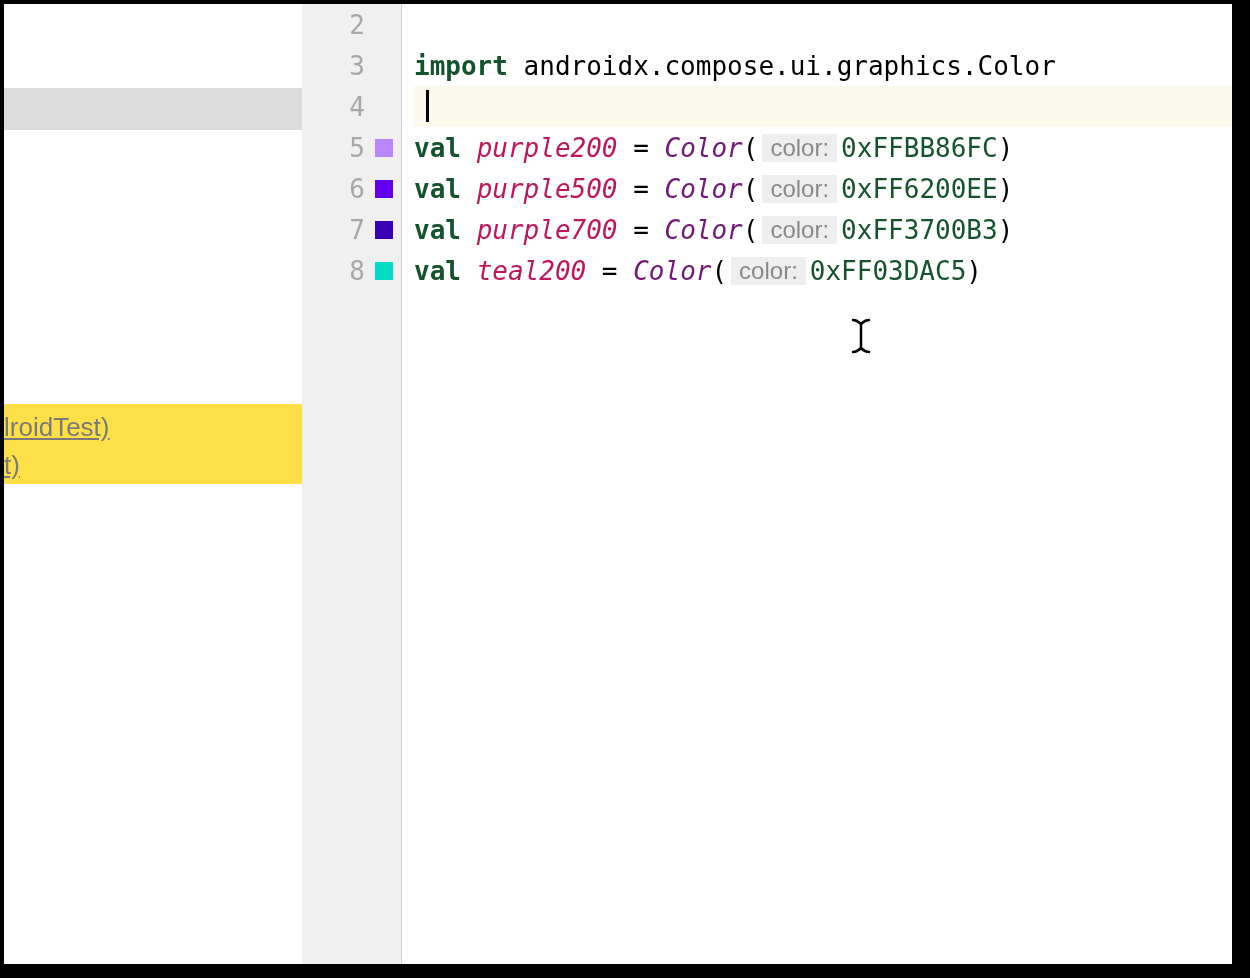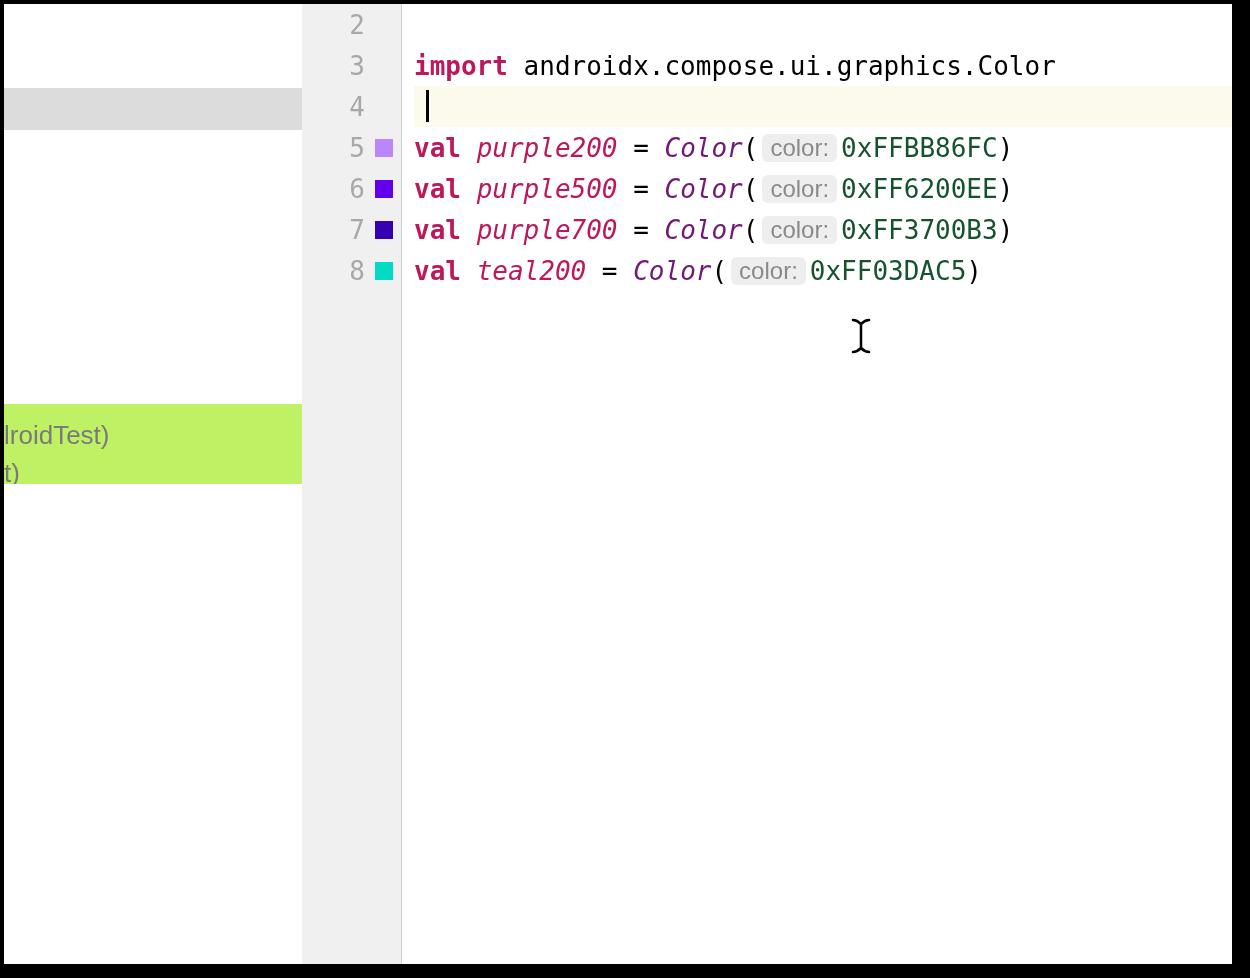--- a/index.html
+++ b/index.html
@@ -34,27 +34,28 @@
       right: 0;
       height: 42px;
       background: #dcdcdc;
     }
     .sidebar-green-block {
       position: absolute;
       top: 400px;
       left: 0;
       right: 0;
       height: 80px;
-      background: #bef264;
+      background: #fde047;
       color: #7a7a7a;
       font-family: -apple-system, 'Segoe UI', sans-serif;
       font-size: 26px;
-      padding: 12px 0 0 0;
+      padding: 4px 0 0 0;
       overflow: hidden;
       white-space: nowrap;
+      text-decoration: underline;
     }
     .sidebar-green-line1 { display:block; line-height: 38px; }
     .sidebar-green-line2 { display:block; line-height: 38px; }
     .gutter {
       width: 100px;
       background: #f0f0f0;
       border-right: 1px solid #d0d0d0;
       flex-shrink: 0;
       padding-top: 0;
     }
@@ -96,29 +97,29 @@
       background: #fcfaed;
     }
     .caret {
       position: absolute;
       left: 12px;
       top: 4px;
       width: 3px;
       height: 32px;
       background: #000;
     }
-    .kw { color: #be185d; font-weight: bold; }
+    .kw { color: #14532d; font-weight: bold; }
     .ident { color: #be185d; font-style: italic; }
     .cls { color: #701a75; font-style: italic; }
     .plain { color: #000000; }
     .hex { color: #14532d; }
     .hint {
       background: #eeeeee;
       color: #8a8a8a;
-      border-radius: 6px;
+      border-radius: 0;
       padding: 0 8px;
       margin: 0 4px;
       font-style: normal;
       font-family: -apple-system, 'Segoe UI', sans-serif;
       font-size: 24px;
     }
     .text-cursor {
       position: absolute;
       left: 448px;
       top: 314px;

